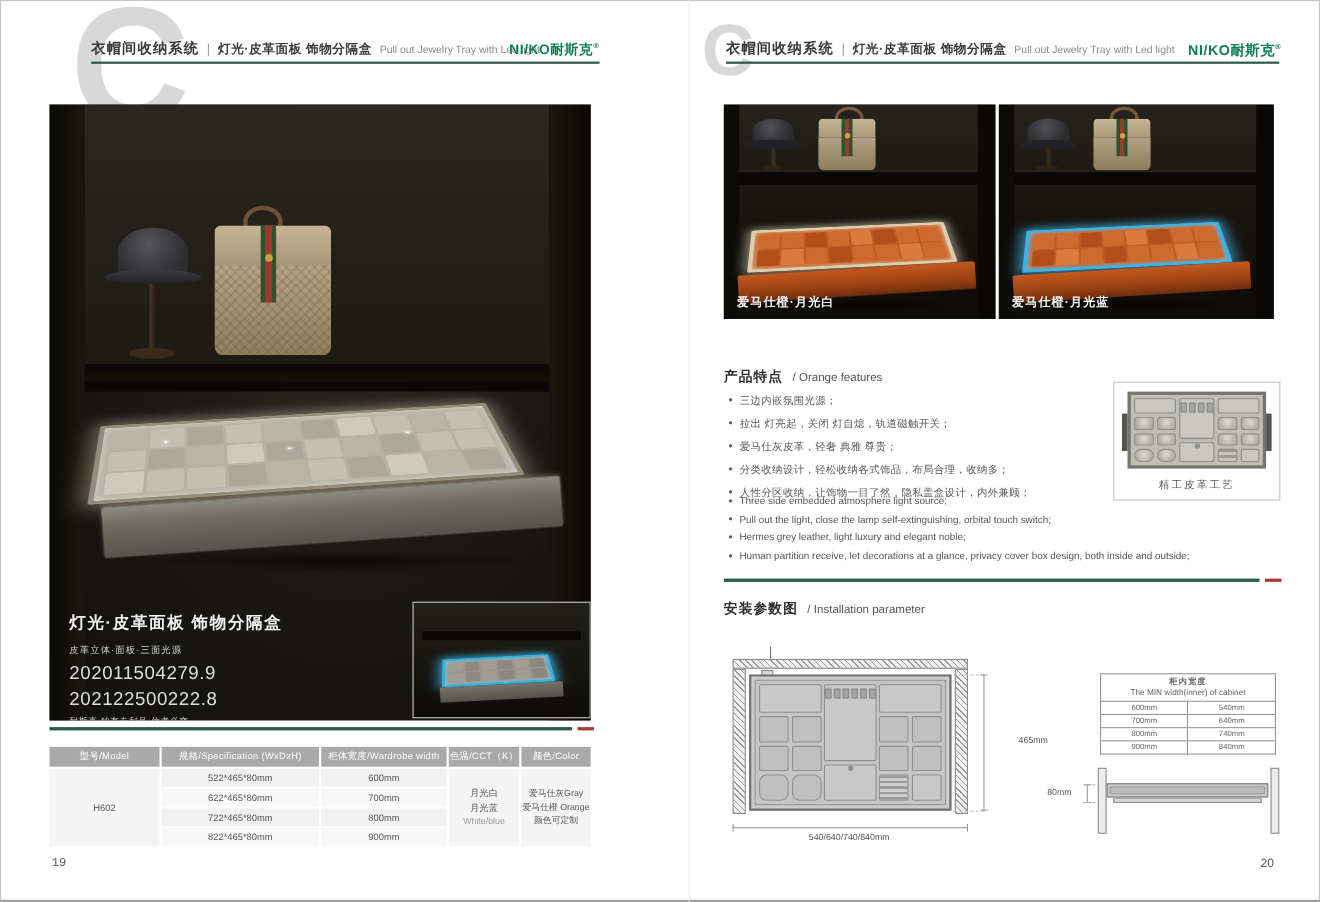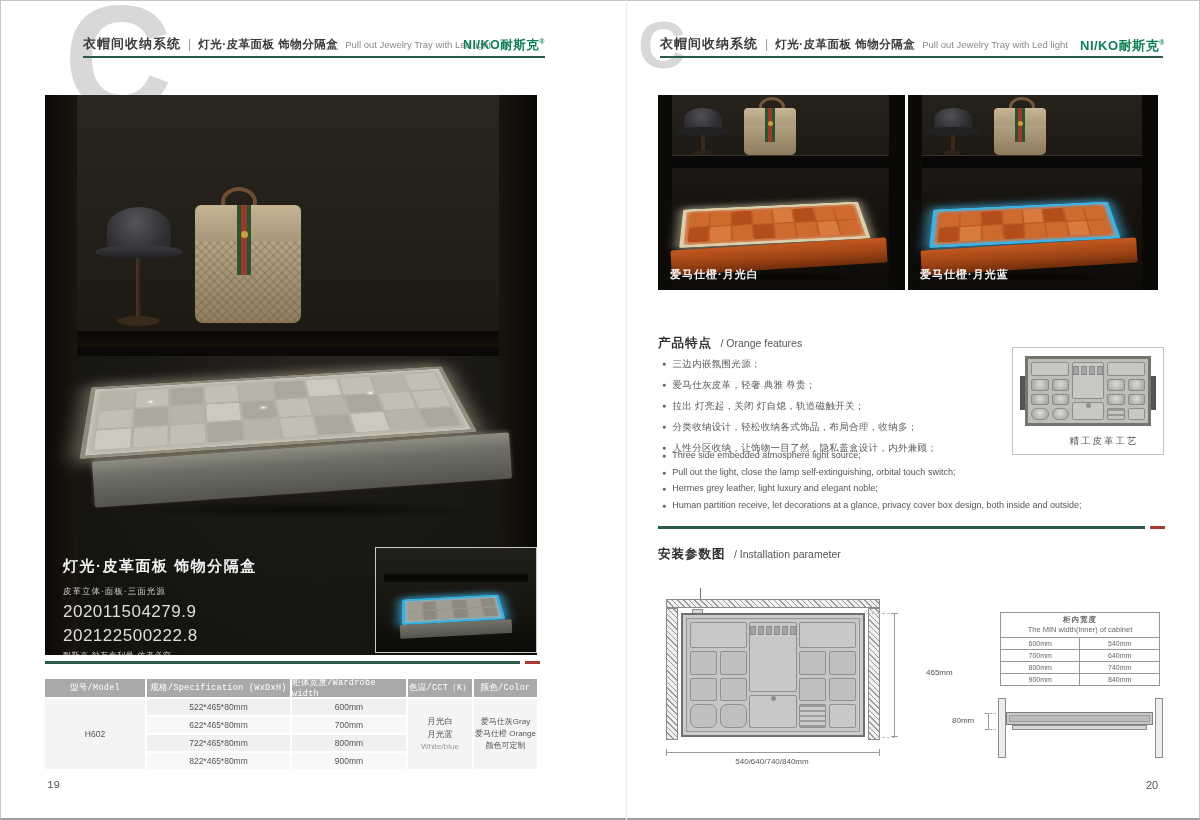--- a/index.html
+++ b/index.html
@@ -88,21 +88,21 @@
     transform:rotate(-3deg);background:linear-gradient(180deg,#75746a,#55544c);}
 
   
   .rule{position:absolute;display:flex;gap:5px;align-items:center;}
   .rule .g{height:3px;background:#2a5a49;flex:1;}
   .rule .r{height:3px;width:15px;background:#a93b31;}
 
   
   .spec{position:absolute;left:45px;top:679px;width:492px;font-size:8.5px;color:#555;}
   .spec .hrow{display:flex;gap:2px;height:18px;margin-bottom:2px;}
-  .hcell{background:#a9a9a9;color:#fff;display:flex;align-items:center;justify-content:center;letter-spacing:.3px;font-family:Liberation Mono, monospace;}
+  .hcell{background:#a9a9a9;color:#fff;display:flex;align-items:center;justify-content:center;letter-spacing:.3px;}
   .w-model{width:100px;}.w-spec{width:143px;}.w-width{width:114px;}.w-cct{width:64px;}.w-color{width:63px;}
   .spec .body{display:flex;gap:2px;height:70px;}
   .vcell{background:#f4f4f4;display:flex;flex-direction:column;align-items:center;justify-content:center;text-align:center;line-height:1.5;}
   .rcol{display:flex;flex-direction:column;gap:2px;}
   .rcell{flex:1;display:flex;align-items:center;justify-content:center;background:#f0f0f0;}
   .rcol .rcell:nth-child(2n){background:#f8f8f8;}
   .small-en{font-size:8px;color:#999;}
 
   
   .duo{position:absolute;top:95px;height:195px;overflow:hidden;
@@ -142,21 +142,21 @@
 
   
   .feat-h{position:absolute;white-space:nowrap;}
   .feat-h .cn{font-size:12.5px;font-weight:bold;color:#2e2e2e;letter-spacing:1px;}
   .feat-h .en{font-size:10.5px;color:#555;margin-left:4px;}
   .blts{position:absolute;list-style:none;margin:0;padding:0;}
   .blts li{display:flex;gap:6px;align-items:flex-start;margin-bottom:8px;font-size:9.5px;color:#5a5a5a;letter-spacing:.3px;}
   .blts .dot{color:#53655d;font-size:7px;line-height:12px;}
   .blts.en li{font-size:9px;color:#555;margin-bottom:4.5px;letter-spacing:0;}
 
-  .craft{position:absolute;left:1012px;top:347px;width:152px;height:108px;border:1px solid #c2c2c2;background:#fff;box-sizing:border-box;padding-left:16px;}
+  .craft{position:absolute;left:1012px;top:347px;width:152px;height:108px;border:1px solid #c2c2c2;background:#fff;box-sizing:border-box;}
   .craft-img{position:absolute;left:12px;top:8px;width:126px;height:70px;background:#75746f;padding:3px;box-sizing:border-box;}
   .craft-tab{position:absolute;top:20px;width:5px;height:34px;background:#55544f;}
   .craft-in{width:100%;height:100%;background:#bfbdb7;display:flex;gap:3px;padding:3px;box-sizing:border-box;}
   .ccol{display:flex;flex-direction:column;gap:3px;}
   .ccol.l,.ccol.rt{flex:1.15;}
   .ccol.m{flex:.85;}
   .crow{display:flex;gap:3px;flex:1;}
   .pc{flex:1;border-radius:2px;background:radial-gradient(circle at 50% 38%,#dcdad4,#a3a19b);border:1px solid #8e8c86;}
   .pc.flat{background:#c9c7c1;}
   .pc.tall{flex:2.2;}
@@ -451,25 +451,25 @@
   <span class="en">/ Orange features</span>
 </div>
 
 <ul class="blts" style="left:662px;top:358px;width:345px;">
   <li>
       <span class="dot">●</span>
       <span>三边内嵌氛围光源；</span>
     </li>
   <li>
       <span class="dot">●</span>
+      <span>拉出 灯亮起，关闭 灯自熄，轨道磁触开关；</span>
+    </li>
+  <li>
+      <span class="dot">●</span>
       <span>爱马仕灰皮革，轻奢 典雅 尊贵；</span>
-    </li>
-  <li>
-      <span class="dot">●</span>
-      <span>拉出 灯亮起，关闭 灯自熄，轨道磁触开关；</span>
     </li>
   <li>
       <span class="dot">●</span>
       <span>分类收纳设计，轻松收纳各式饰品，布局合理，收纳多；</span>
     </li>
   <li>
       <span class="dot">●</span>
       <span>人性分区收纳，让饰物一目了然，隐私盖盒设计，内外兼顾；</span>
     </li>
 </ul>

